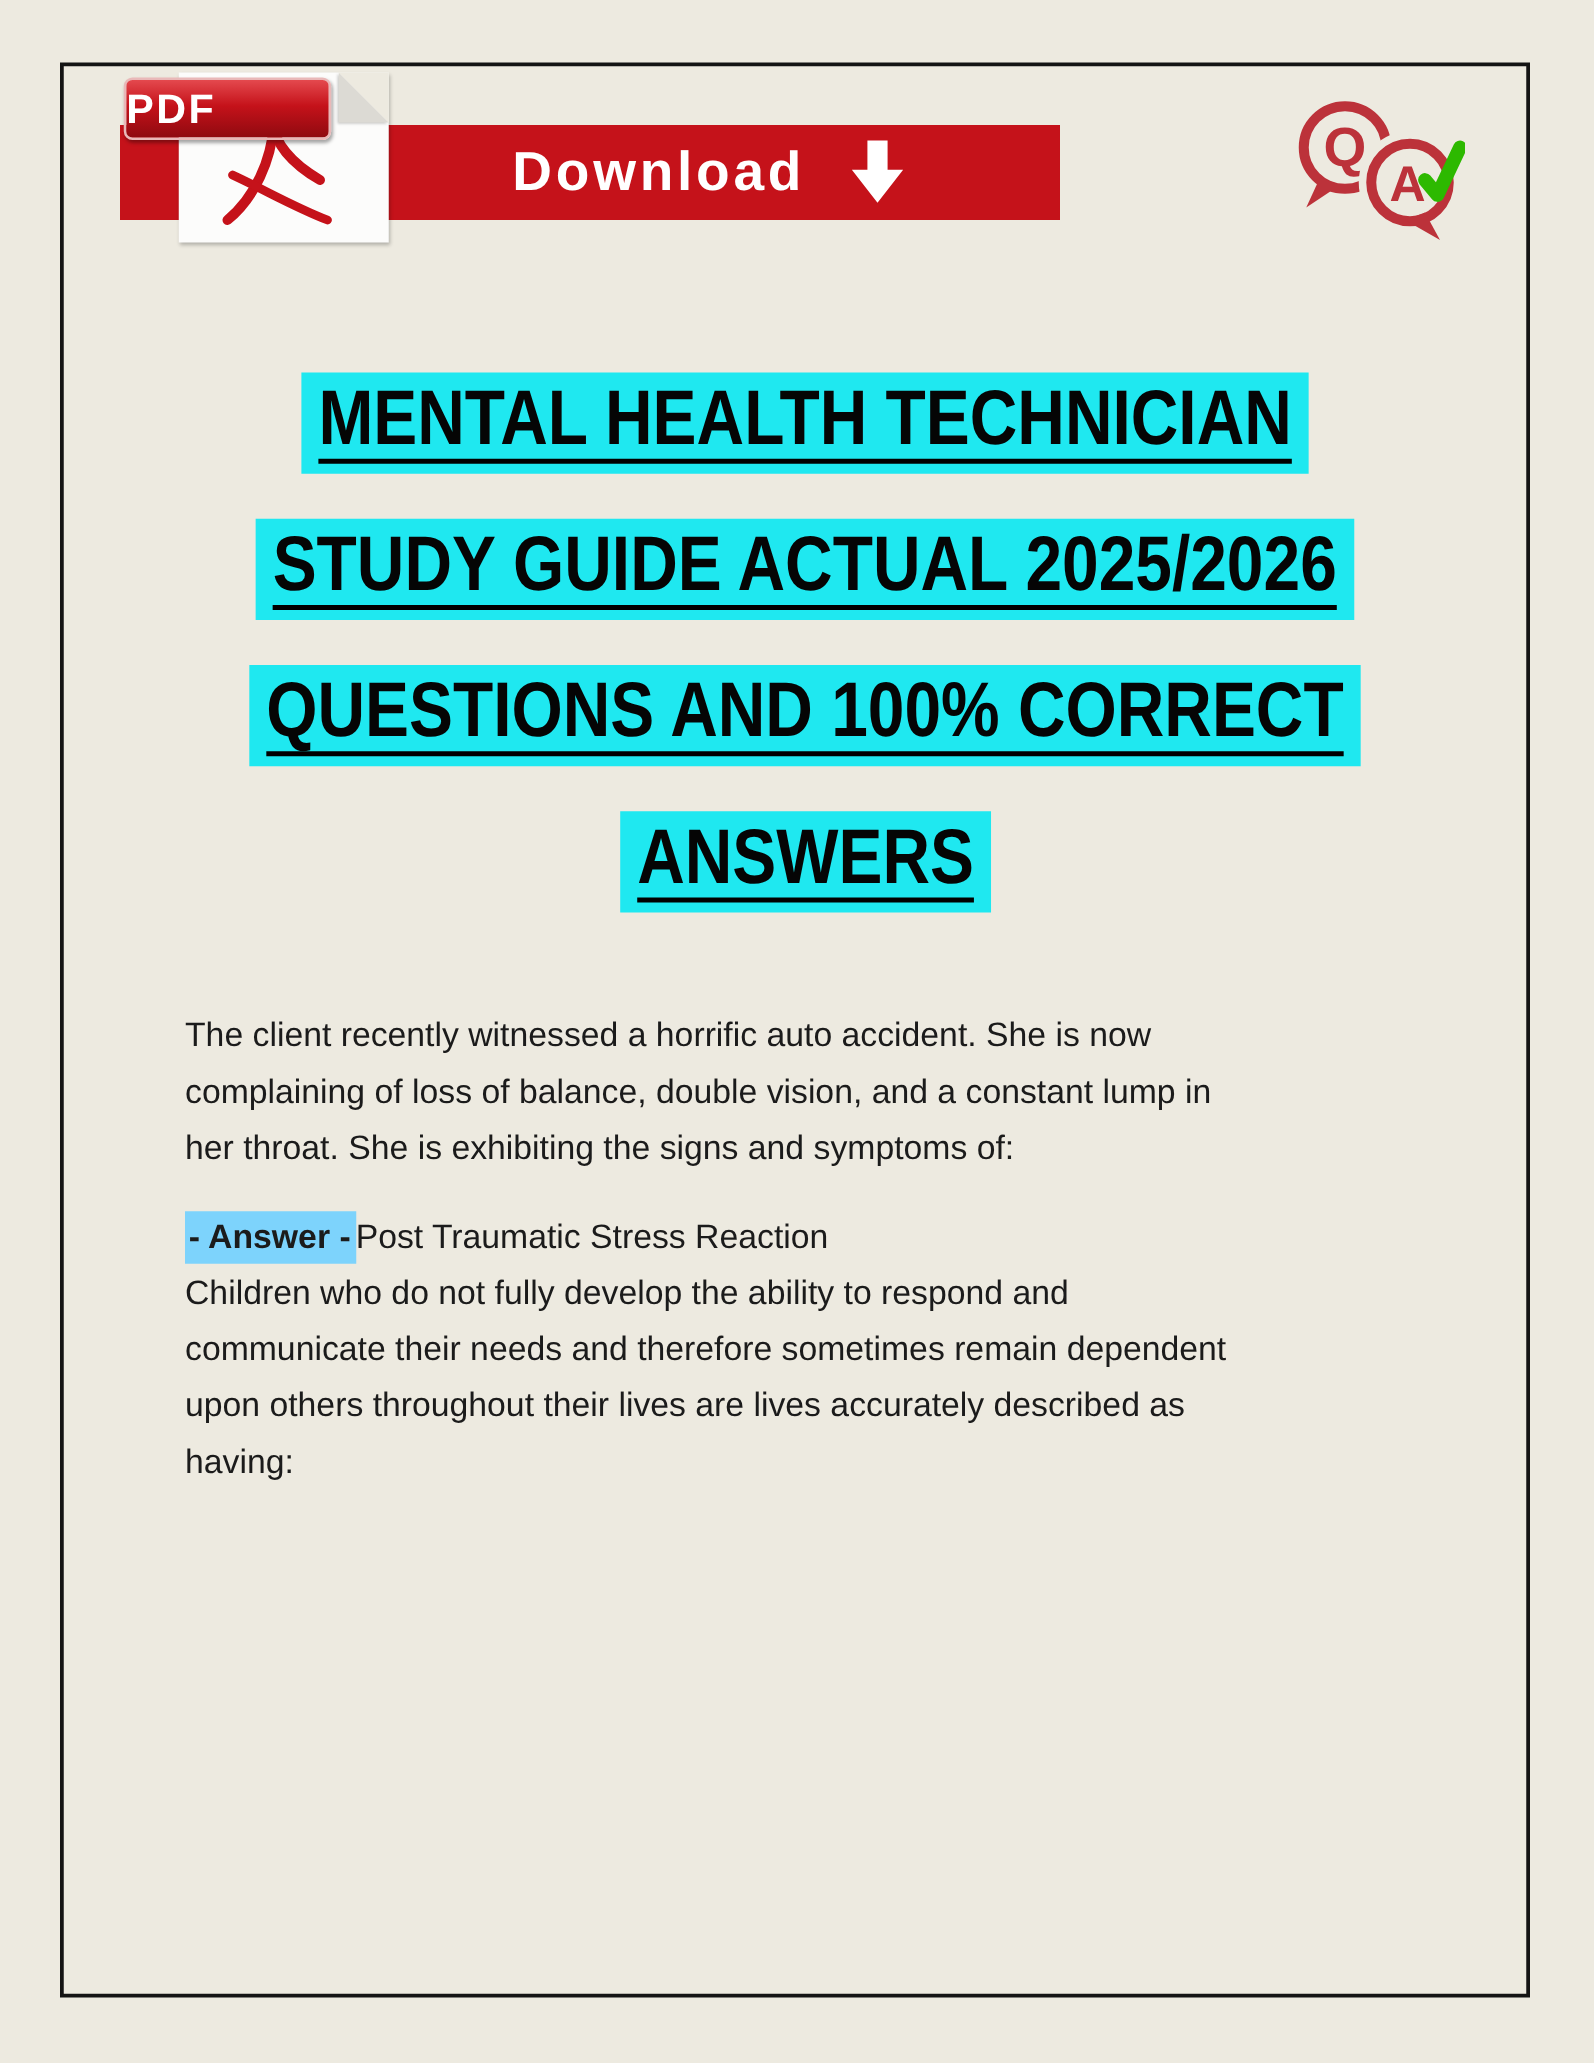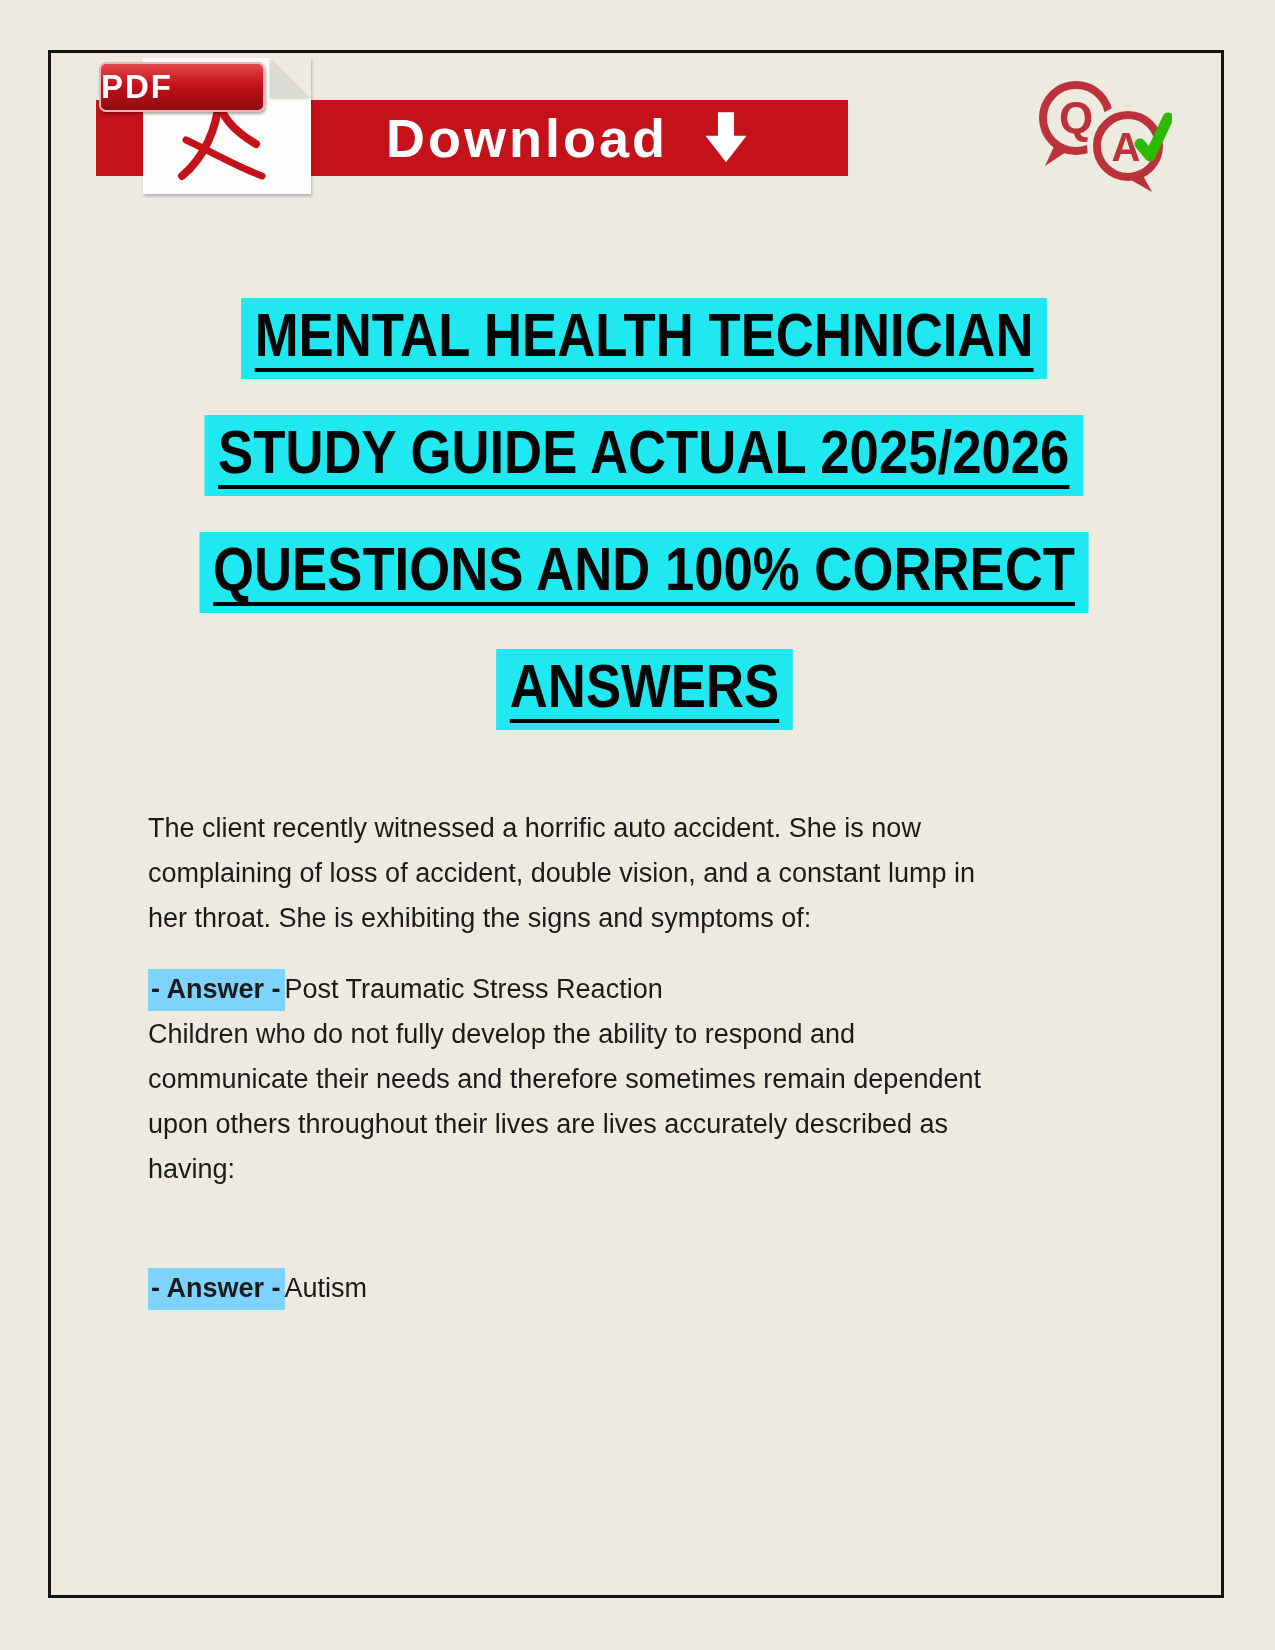--- a/index.html
+++ b/index.html
@@ -27,21 +27,21 @@
     position:relative;width:752px;height:138px;flex:0 0 auto;
     cursor:pointer;
   }
   .dl-bar{
     position:absolute;left:0;top:42px;width:752px;height:76px;
     background:#C5121A;
     display:flex;align-items:center;justify-content:center;
     padding-left:190px;gap:36px;box-sizing:border-box;
   }
   .dl-label{
-    color:#ffffff;font-size:54px;font-weight:bold;letter-spacing:3px;
+    color:#ffffff;font-size:44px;font-weight:bold;letter-spacing:3px;
   }
   .dl-arrow{width:44px;height:52px;flex:0 0 auto;}
   .pdf-page{
     position:absolute;left:47px;top:0;width:168px;height:136px;
     background:#fcfcfb;
     box-shadow:1px 2px 3px rgba(0,0,0,0.25);
   }
   .fold-cut{
     position:absolute;top:0;right:0;width:0;height:0;
     border-top:40px solid #EDEAE0;
@@ -154,31 +154,28 @@
     </div>
     <div class="title-line">
       <span class="hl">ANSWERS</span>
     </div>
   </div>
 
   <div class="content">
 
     <div class="question">
       <span class="q-line">The client recently witnessed a horrific auto accident. She is now</span>
-      <span class="q-line">complaining of loss of accident, double vision, and a constant lump in</span>
+      <span class="q-line">complaining of loss of balance, double vision, and a constant lump in</span>
       <span class="q-line">her throat. She is exhibiting the signs and symptoms of:</span>
     </div>
     <div class="answer-row">
       <span class="ans-hl">- Answer -</span><span>Post Traumatic Stress Reaction</span>
     </div>
 
     <div class="question gap-lg">
       <span class="q-line">Children who do not fully develop the ability to respond and</span>
       <span class="q-line">communicate their needs and therefore sometimes remain dependent</span>
       <span class="q-line">upon others throughout their lives are lives accurately described as</span>
       <span class="q-line">having:</span>
     </div>
-    <div class="answer-row gap-ans2">
-      <span class="ans-hl">- Answer -</span><span>Autism</span>
-    </div>
 
   </div>
 </div>
 
 </body></html>

